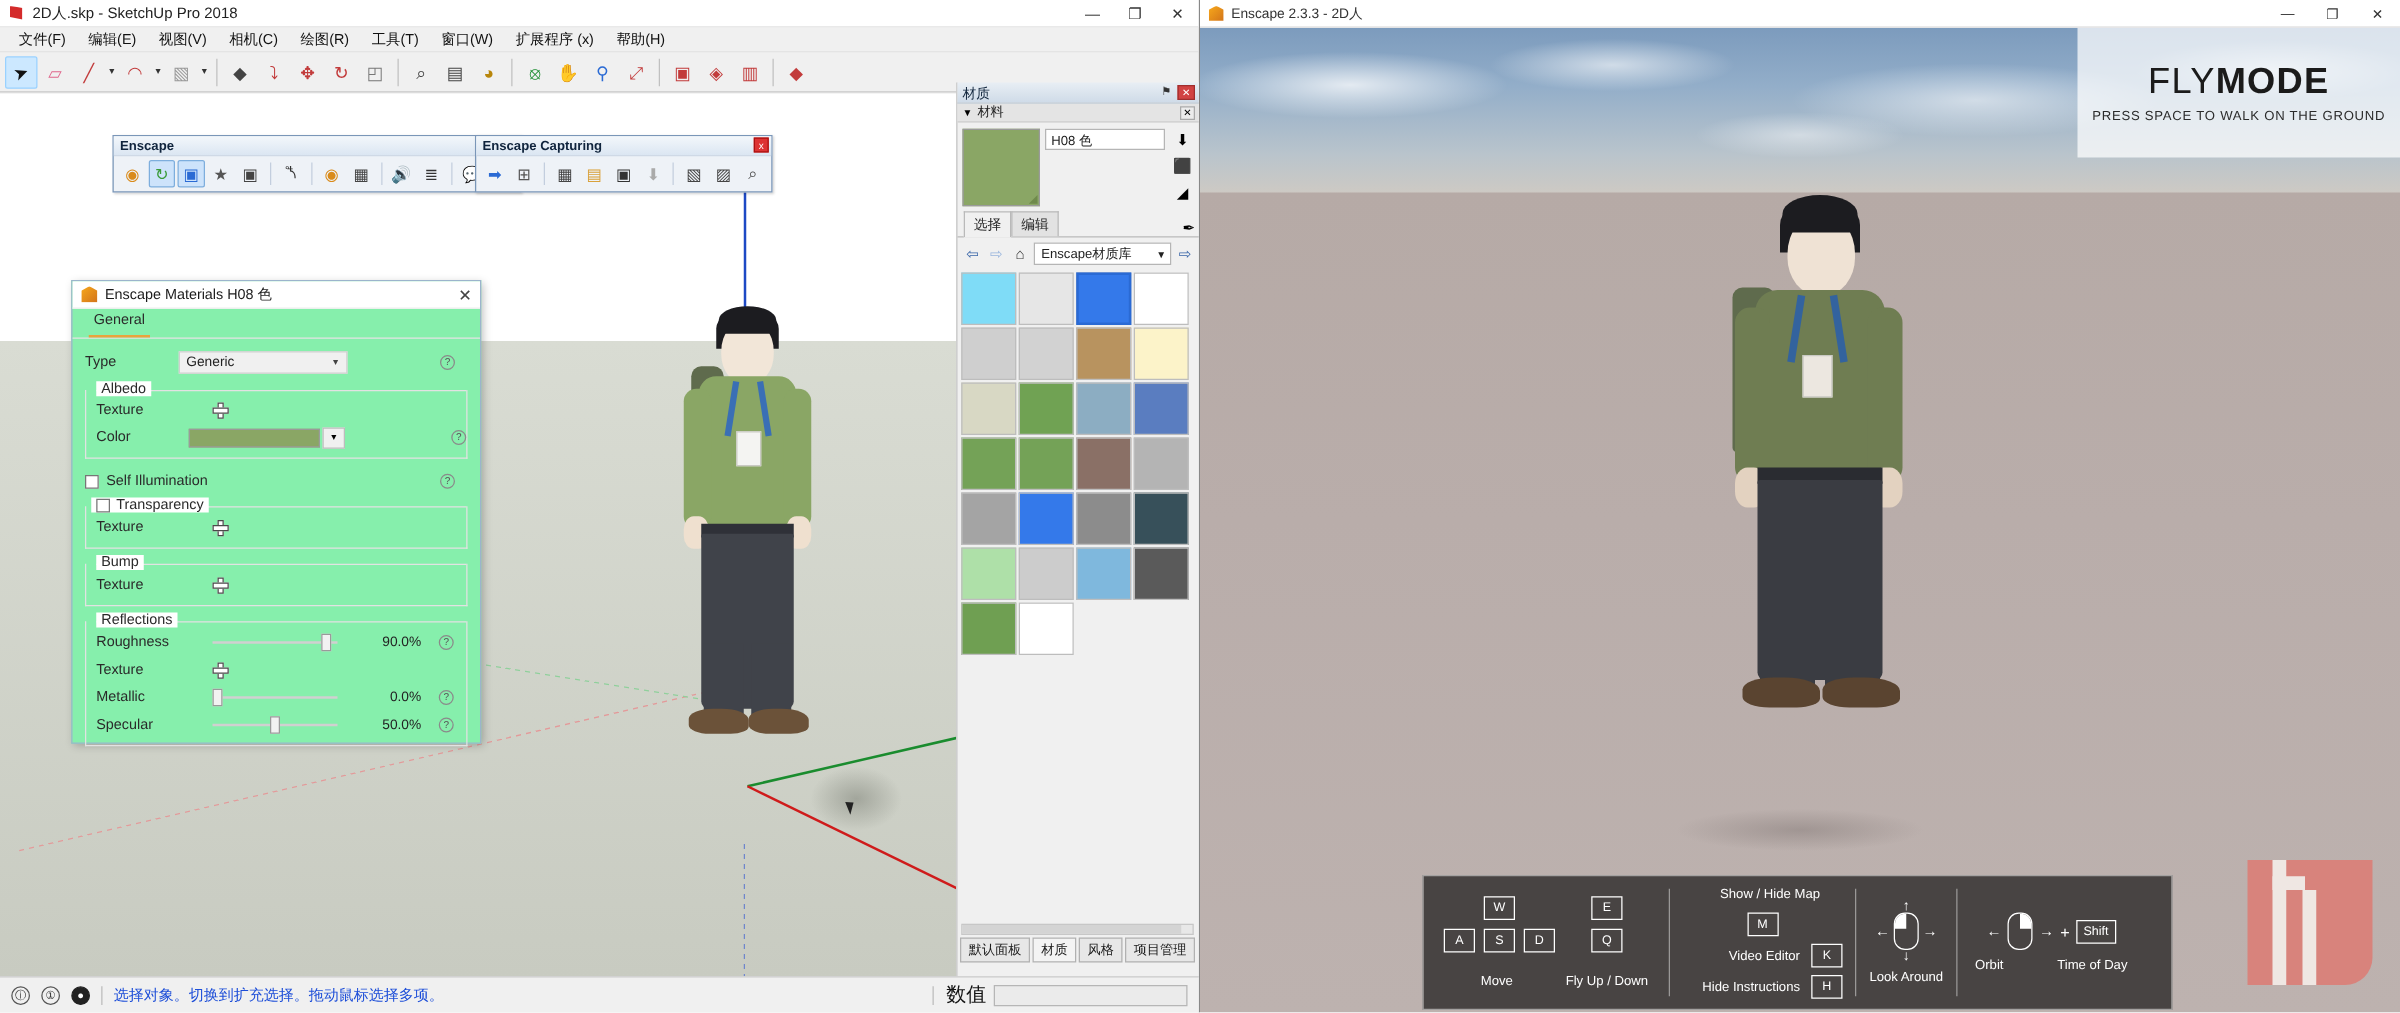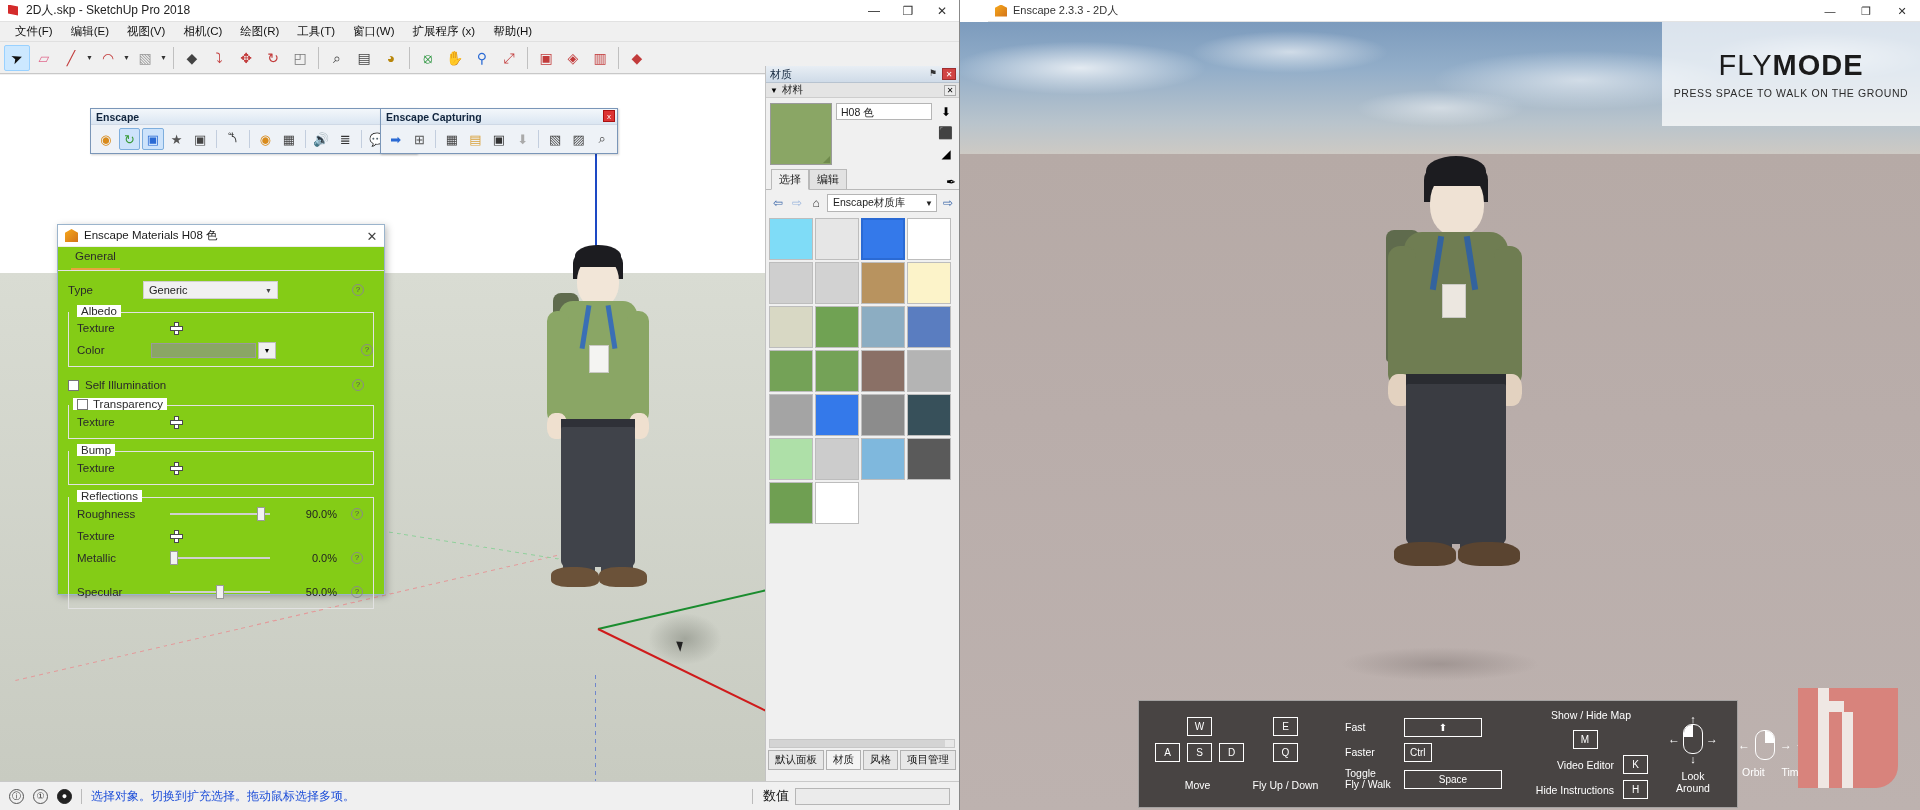--- a/index.html
+++ b/index.html
@@ -84,21 +84,21 @@
       background:#d33; color:#fff; font-size:8px; display:flex; align-items:center;
       justify-content:center; border:1px solid #a11; }
   .float-tb-body { display:flex; align-items:center; padding:3px 4px; gap:2px; }
   .etb-btn { width:22px; height:22px; display:flex; align-items:center; justify-content:center;
       border:1px solid transparent; border-radius:2px; font-size:13px; }
   .etb-btn.on { background:#cde3fb; border-color:#7eaedd; }
   .etb-sep { width:1px; height:18px; background:#c3cede; margin:0 3px; }
 
   
   .mat-dlg { position:absolute; left:57px; top:224px; width:328px; height:371px;
-      background:#84cc16; border:1px solid #9bb4cc; box-shadow:2px 2px 7px rgba(0,0,0,.25); }
+      background:#86efac; border:1px solid #9bb4cc; box-shadow:2px 2px 7px rgba(0,0,0,.25); }
   .mat-dlg-head { height:22px; display:flex; align-items:center; padding-left:7px;
       background:#ffffff; border-bottom:1px solid #eee; }
   .mat-dlg-icon { width:13px; height:13px; margin-right:6px;
       background:linear-gradient(135deg,#f7a81b,#d2741a); clip-path:polygon(50% 0,100% 28%,100% 100%,0 100%,0 28%); }
   .mat-dlg-title { font-size:11.5px; color:#1a1a1a; }
   .mat-dlg-x { position:absolute; right:4px; top:3px; width:16px;height:16px; font-size:13px;
       color:#444; display:flex; align-items:center; justify-content:center; }
   .mat-tabs { height:24px; border-bottom:1px solid #e3e3e3; display:flex; padding-left:13px; }
   .mat-tab { font-size:11.5px; color:#2a2a2a; padding:3px 4px 4px 4px;
       border-bottom:2px solid transparent; }
@@ -177,25 +177,25 @@
 
   
   .su-status { position:absolute; left:0; bottom:0; width:960px; height:29px;
       background:#f0f0f0; border-top:1px solid #c9c9c9; display:flex; align-items:center; }
   .st-ic { width:15px;height:15px; border-radius:50%; border:1px solid #555; margin-left:9px;
       font-size:9px; display:flex; align-items:center; justify-content:center; color:#333; }
   .st-ic.filled { background:#222; color:#fff; border-color:#222; }
   .st-div { width:1px; height:15px; background:#bbb; margin:0 9px; }
   .st-text { font-size:12px; color:#1d4ed8; }
   .st-vcb { margin-left:auto; display:flex; align-items:center; padding-right:10px; gap:6px;}
-  .st-vcb-l { font-size:13px; color:#111; }
+  .st-vcb-l { font-size:16px; color:#111; }
   .st-vcb-i { width:155px; height:17px; background:#ebebeb; border:1px solid #b6b6b6; }
 
   
-  .en-window { position:absolute; left:960px; top:0; width:960px; height:810px; overflow:hidden;padding-left:28px; }
+  .en-window { position:absolute; left:960px; top:0; width:960px; height:810px; overflow:hidden; }
   .en-titlebar { position:relative; height:22px; background:#fff; display:flex; align-items:center;
       padding-left:7px; border-bottom:1px solid #e3e3e3; z-index:5; }
   .en-ico { width:12px; height:12px; margin-right:6px;
       background:linear-gradient(135deg,#f7a81b,#d2741a); clip-path:polygon(50% 0,100% 28%,100% 100%,0 100%,0 28%); }
   .en-title { font-size:11px; color:#333; }
   .en-btns { position:absolute; right:0; top:0; display:flex; }
   .en-btn { width:36px; height:22px; display:flex; align-items:center; justify-content:center;
       font-size:11px; color:#333; }
   .en-view { position:absolute; left:0; top:22px; width:960px; height:788px; overflow:hidden;
       background:#b3a8a4; }
@@ -556,21 +556,21 @@
           <div class="row" style="position:relative;">
             <span class="lbl">Metallic</span>
             <div class="slider">
               <div class="track"></div>
               <div class="knob" style="left:0px;"></div>
             </div>
             <span class="sval">0.0%</span>
             <span class="help-i" style="top:5px;">?</span>
           </div>
 
-          <div class="row" style="position:relative;margin-top:12px;">
+          <div class="row" style="position:relative;">
             <span class="lbl">Specular</span>
             <div class="slider">
               <div class="track"></div>
               <div class="knob" style="left:46px;"></div>
             </div>
             <span class="sval">50.0%</span>
             <span class="help-i" style="top:5px;">?</span>
           </div>
         </div>
       </div>
@@ -724,37 +724,20 @@
             <span class="key" style="left:124px; top:26px;">Q</span>
           </div>
           <div style="display:flex; margin-top:6px;">
             <span class="hud-cap" style="width:108px;">Move</span>
             <span class="hud-cap" style="width:88px;">Fly Up / Down</span>
           </div>
         </div>
 
         <div class="hud-div"></div>
 
-        <div class="hud-col" style="width:188px;">
-          <div class="hud-rowl">
-            <span class="hud-lab">Fast</span>
-            <span class="key" style="width:78px;">⬆</span>
-          </div>
-          <div class="hud-rowl">
-            <span class="hud-lab">Faster</span>
-            <span class="key">Ctrl</span>
-          </div>
-          <div class="hud-rowl">
-            <span class="hud-lab">
-              <span>Toggle</span><br>
-              <span>Fly / Walk</span>
-            </span>
-            <span class="key" style="width:98px;">Space</span>
-          </div>
-        </div>
 
         <div class="hud-col" style="width:148px;">
           <div class="hud-rowl" style="justify-content:flex-end;flex-direction:column;">
             <span class="hud-lab2">Show / Hide Map</span>
             <span class="key">M</span>
           </div>
           <div class="hud-rowl" style="justify-content:flex-end;">
             <span class="hud-lab2">Video Editor</span>
             <span class="key">K</span>
           </div>

